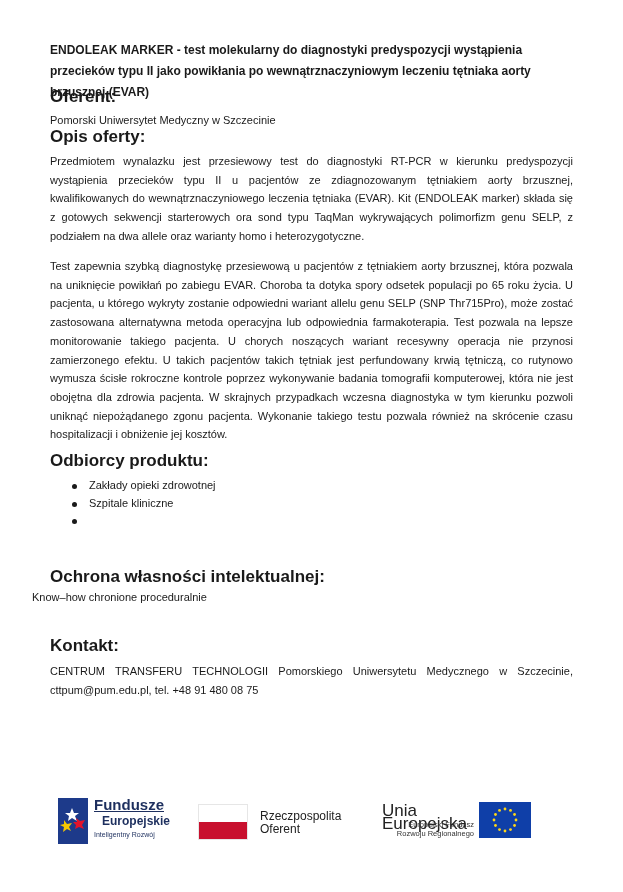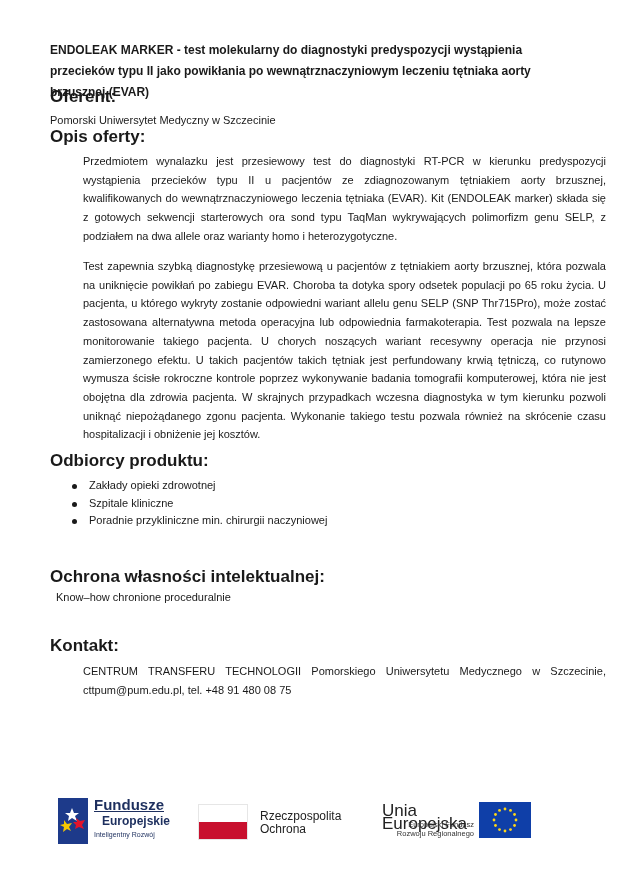--- a/index.html
+++ b/index.html
@@ -1,20 +1,20 @@
 <!DOCTYPE html>
 <html><head>
 <meta charset="utf-8">
 <style>
   html, body { margin: 0; padding: 0; background: #ffffff; }
   body { width: 623px; height: 892px; position: relative; overflow: hidden;
          font-family: "Liberation Sans", sans-serif; color: #1a1a1a; }
   .abs { position: absolute; }
   .t { font-size: 11px; line-height: 18.7px; }
-  .just { text-align: justify; text-align-last: left; margin-left: 33px; }
+  .just { text-align: justify; text-align-last: left; }
   .title { left: 50px; top: 40px; width: 530px; font-size: 12px; line-height: 21px; font-weight: bold; }
   .h { font-size: 17px; font-weight: bold; left: 50px; }
   .para { left: 50px; width: 523px; }
   ul.bl { list-style: none; margin: 0; padding: 0; }
   ul.bl li { position: relative; padding-left: 39px; height: 17.5px; line-height: 17.5px; font-size: 11px; }
   ul.bl li .dot { position: absolute; left: 22px; top: 7px; width: 5px; height: 5px; border-radius: 50%; background: #1a1a1a; }
   .logo-text { color: #1d2f5e; }
 </style>
 </head>
 <body>
@@ -27,25 +27,25 @@
   <div class="abs t" style="left:50px; top:111px;">Pomorski Uniwersytet Medyczny w Szczecinie</div>
   <div class="abs h t" style="top:128px;">Opis oferty:</div>
 
   <div class="abs para t just" style="top:152px;">Przedmiotem wynalazku jest przesiewowy test do diagnostyki RT-PCR w kierunku predyspozycji wystąpienia przecieków typu II u pacjentów ze zdiagnozowanym tętniakiem aorty brzusznej, kwalifikowanych do wewnątrznaczyniowego leczenia tętniaka (EVAR). Kit (ENDOLEAK marker) składa się z gotowych sekwencji starterowych ora sond typu TaqMan wykrywających polimorfizm genu SELP, z podziałem na dwa allele oraz warianty homo i heterozygotyczne.</div>
   <div class="abs para t just" style="top:257px;">Test zapewnia szybką diagnostykę przesiewową u pacjentów z tętniakiem aorty brzusznej, która pozwala na uniknięcie powikłań po zabiegu EVAR. Choroba ta dotyka spory odsetek populacji po 65 roku życia. U pacjenta, u którego wykryty zostanie odpowiedni wariant allelu genu SELP (SNP Thr715Pro), może zostać zastosowana alternatywna metoda operacyjna lub odpowiednia farmakoterapia. Test pozwala na lepsze monitorowanie takiego pacjenta. U chorych noszących wariant recesywny operacja nie przynosi zamierzonego efektu. U takich pacjentów takich tętniak jest perfundowany krwią tętniczą, co rutynowo wymusza ścisłe rokroczne kontrole poprzez wykonywanie badania tomografii komputerowej, która nie jest obojętna dla zdrowia pacjenta. W skrajnych przypadkach wczesna diagnostyka w tym kierunku pozwoli uniknąć niepożądanego zgonu pacjenta. Wykonanie takiego testu pozwala również na skrócenie czasu hospitalizacji i obniżenie jej kosztów.</div>
 
   <div class="abs h t" style="top:452px;">Odbiorcy produktu:</div>
   <ul class="abs bl" style="left:50px; top:477px; width:500px;">
     <li><span class="dot"></span><span>Zakłady opieki zdrowotnej</span></li>
     <li><span class="dot"></span><span>Szpitale kliniczne</span></li>
-    <li><span class="dot"></span><span>Poradnie przykliniczne min. chirurgii naczyniowej</span></li>
+    <li><span class="dot"></span></li>
   </ul>
 
   <div class="abs h t" style="top:568px;text-align:center;">Ochrona własności intelektualnej:</div>
-  <div class="abs t" style="left:56px; top:588px;">Know–how chronione proceduralnie</div>
+  <div class="abs t" style="left:32px; top:588px;">Know–how chronione proceduralnie</div>
 
   <div class="abs h t" style="top:637px;">Kontakt:</div>
   <div class="abs para t just" style="top:662px;">CENTRUM TRANSFERU TECHNOLOGII Pomorskiego Uniwersytetu Medycznego w Szczecinie, cttpum@pum.edu.pl, tel. +48 91 480 08 75</div>
 </div>
 
 <div>
 
   <div class="abs" style="left:58px; top:798px; width:130px; height:46px;">
     <svg class="abs" style="left:0; top:0;" width="30" height="46" viewBox="0 0 30 46">
       <rect x="0" y="0" width="30" height="46" fill="#1d3a8a"></rect>
@@ -56,21 +56,21 @@
     <div class="abs logo-text" style="left:36px; top:0; font-size:15px; font-weight:bold; line-height:13px;text-decoration:underline;">Fundusze</div>
     <div class="abs logo-text" style="left:44px; top:17px; font-size:12px; font-weight:bold; line-height:13px;">Europejskie</div>
     <div class="abs logo-text" style="left:36px; top:32px; font-size:7px; line-height:9px;">Inteligentny Rozwój</div>
   </div>
 
   <div class="abs" style="left:198px; top:804px; width:160px; height:40px;">
     <div class="abs" style="left:0; top:0; width:50px; height:36px; border:1px solid #e6e6e6; box-sizing:border-box;">
       <div style="position:absolute; left:0; right:0; top:50%; bottom:0; background:#c8102e;"></div>
     </div>
     <div class="abs" style="left:62px; top:6px; font-size:12px; line-height:13px; color:#222;">Rzeczpospolita</div>
-    <div class="abs" style="left:62px; top:19px; font-size:12px; line-height:13px; color:#222;">Ochrona</div>
+    <div class="abs" style="left:62px; top:19px; font-size:12px; line-height:13px; color:#222;">Oferent</div>
   </div>
 
   <div class="abs" style="left:378px; top:802px; width:160px; height:40px;">
     <div class="abs" style="left:4px; top:2px; font-size:17px; line-height:13px; color:#222; width:92px; text-align:left;">Unia Europejska</div>
     <div class="abs" style="left:0; top:18px; font-size:7.5px; line-height:9px; color:#333; width:96px; text-align:right;">Europejski Fundusz</div>
     <div class="abs" style="left:0; top:27px; font-size:7.5px; line-height:9px; color:#333; width:96px; text-align:right;">Rozwoju Regionalnego</div>
     <svg class="abs" style="left:101px; top:0;" width="52" height="36" viewBox="0 0 52 36">
       <rect x="0" y="0" width="52" height="36" fill="#0f3fa8"></rect>
       <g fill="#ffd617" id="eu-stars">
           <circle cx="26.00" cy="7.00" r="1.4"></circle>

